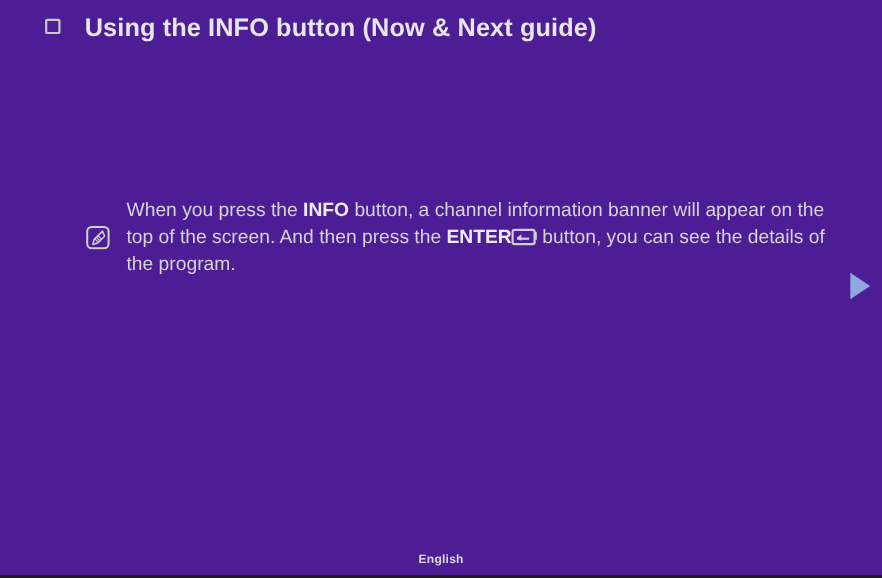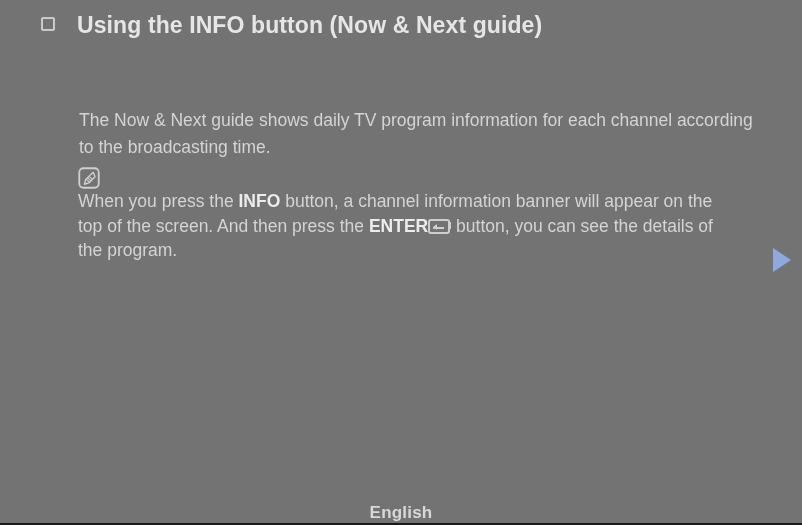--- a/index.html
+++ b/index.html
@@ -15,21 +15,21 @@
     color: #d2d2d2;
     position: relative;
   }
 
   #screen {
     position: absolute;
     left: 0;
     top: 0;
     width: 802px;
     height: 525px;
-    background: #737373;
+    background: #4c1d95;
   }
 
   
   .title-row {
     position: absolute;
     left: 41px;
     top: 10px;
     display: flex;
     align-items: flex-start;
   }
@@ -61,25 +61,24 @@
     line-height: 27px;
     color: #d4d4d4;
   }
   #para1 { top: 53px; }
   #para2 { top: 107px; }
 
   
   .note-block {
     position: absolute;
     left: 78px;
-    top: 164px;
+    top: 178px;
     width: 700px;
     display: flex;
-    align-items: flex-start;
-    flex-direction: column;
+    align-items: center;
   }
   .note-icon {
     width: 22px;
     height: 22px;
     flex: none;
     margin-top: 3px;
     margin-right: 15px;
   }
   .note-text {
     font-size: 17.5px;
@@ -173,21 +172,21 @@
     border-left: 18px solid #8fa8dd;
   }
 
   
   .footer-lang {
     position: absolute;
     left: 0;
     right: 0;
     top: 503px;
     text-align: center;
-    font-size: 17px;
+    font-size: 11px;
     font-weight: bold;
     color: #d8d8d8;
     letter-spacing: 0.2px;
   }
   .bottom-edge {
     position: absolute;
     left: 0;
     bottom: 0;
     width: 802px;
     height: 2px;
@@ -198,21 +197,20 @@
 <body>
 
 <div id="screen">
 
   <div class="title-row">
     <span class="sq-bullet"></span>
     <span class="page-title">Using the INFO button (Now &amp; Next guide)</span>
   </div>
 
 
-  <div class="para" id="para2">The Now &amp; Next guide shows daily TV program information for each channel according to the broadcasting time.</div>
 
   <div class="note-block">
     <svg class="note-icon" viewBox="0 0 24 24">
       <rect x="1.4" y="1.4" width="21.2" height="21.2" rx="4.5" ry="4.5" fill="none" stroke="#d0d0d0" stroke-width="2"></rect>
       <path d="M16.6 5.6 L8.2 14.0 L7.0 18.8 L11.8 17.4 L18.6 10.6 Z" fill="none" stroke="#d0d0d0" stroke-width="1.5" stroke-linejoin="round"></path>
       <path d="M9.0 13.4 L13.0 17.0 M10.6 11.8 L14.4 15.4 M12.2 10.2 L16.0 13.8" stroke="#d0d0d0" stroke-width="1.2"></path>
     </svg>
     <div class="note-text">
       <span>When you press the </span><span class="b">INFO</span><span> button, a channel information banner will appear on the top of the screen. And then press the </span><span class="b">ENTER</span><span class="enter-key"><span class="enter-hook"></span></span><span> button, you can see the details of the program.</span>
     </div>

